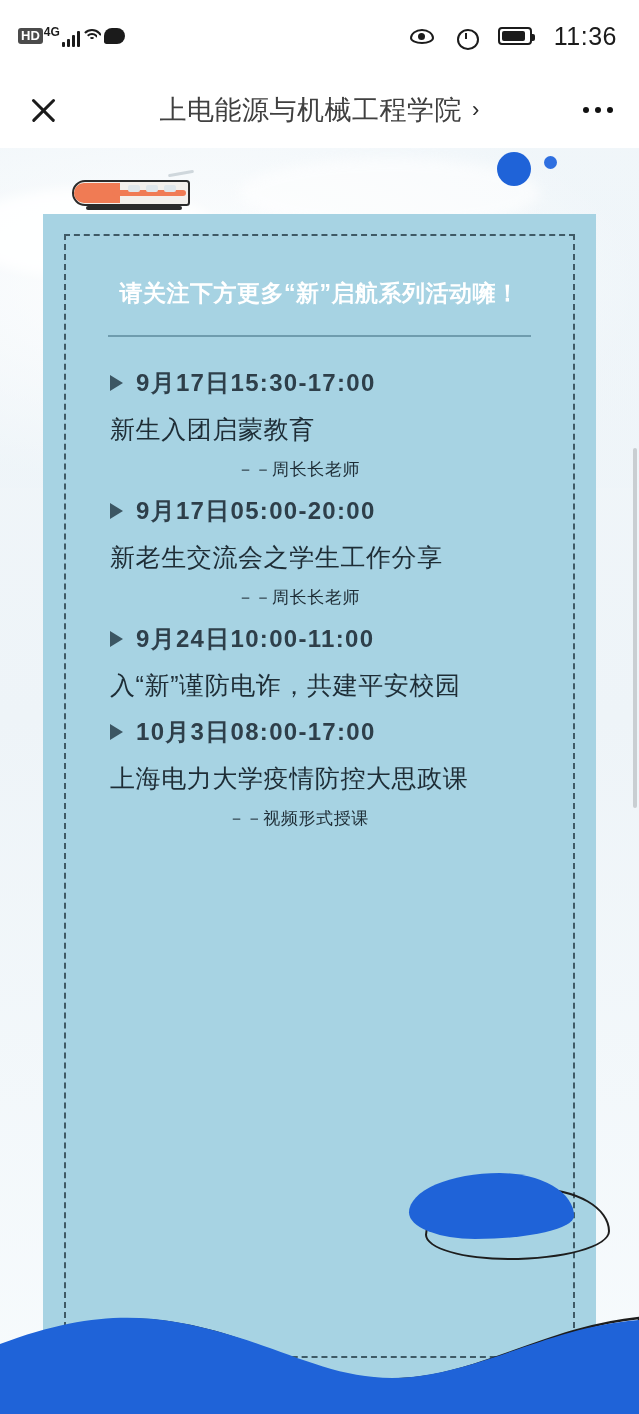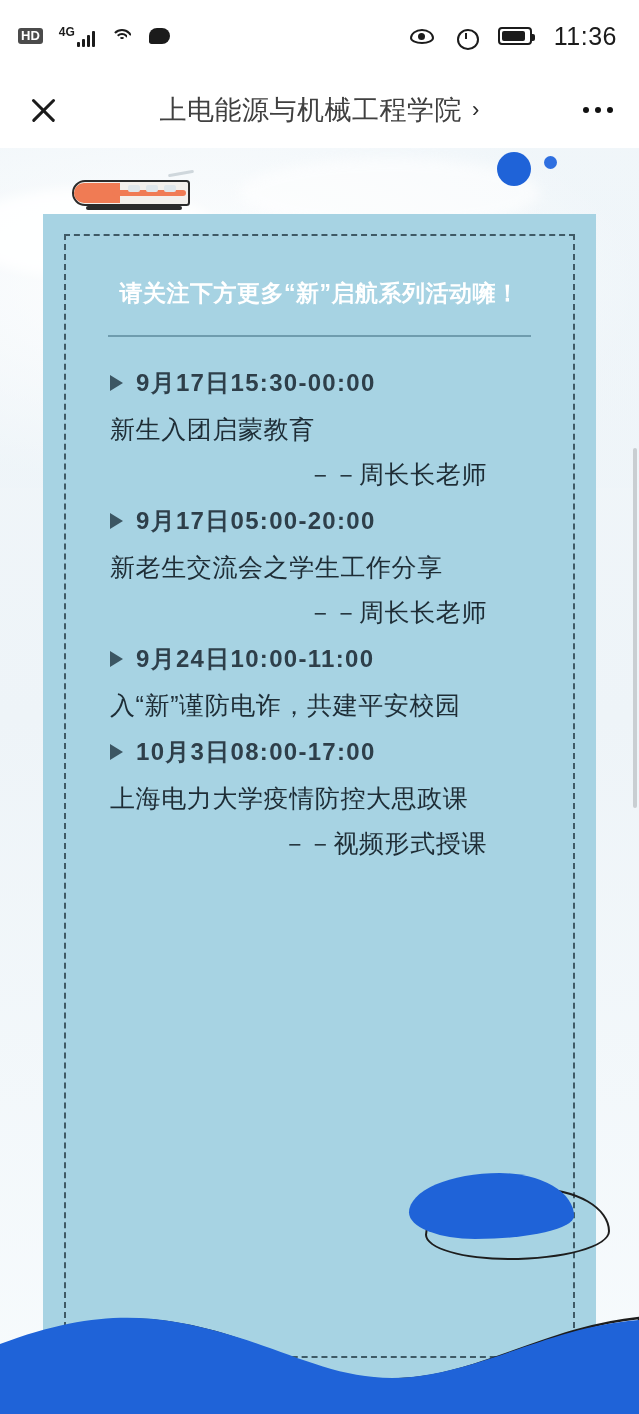--- a/index.html
+++ b/index.html
@@ -9,21 +9,21 @@
     font-family:"Liberation Sans","DejaVu Sans",sans-serif;
     overflow:hidden;
   }
   
   .statusbar {
     height:72px;
     display:flex; align-items:center; justify-content:space-between;
     padding:0 22px 0 18px;
     color:#1b1b1b;
   }
-  .sb-left { display:flex; align-items:center; gap:16px; }
+  .sb-left { display:flex; align-items:center; gap:1px; }
   .sb-right { display:flex; align-items:center; gap:22px; }
   .hd-badge {
     font-size:13px; font-weight:bold; color:#fff; background:#4b4b4b;
     border-radius:3px; padding:1px 3px; letter-spacing:0;
     line-height:1.15;
   }
   .net-wrap { display:flex; align-items:flex-end; gap:2px; }
   .net-label { font-size:12px; font-weight:bold; line-height:1; margin-bottom:9px;}
   .bars { display:flex; align-items:flex-end; gap:2px; height:17px; }
   .bars i { display:block; width:3px; background:#1b1b1b; border-radius:1px; }
@@ -141,21 +141,21 @@
   }
   .tri{
     width:0; height:0; border-left:13px solid #3c5663;
     border-top:8px solid transparent; border-bottom:8px solid transparent;
     flex:0 0 auto;
   }
   .sch-topic{
     margin-top:14px; font-size:25px; color:#1e2d36; letter-spacing:0.6px;
   }
   .sch-speaker{
-    margin-top:12px; font-size:25px; color:#1e2d36; text-align:right;
+    margin-top:12px; font-size:17px; color:#1e2d36; text-align:center;
     padding-right:42px; letter-spacing:0.6px;
   }
 
   
   .blob-outline{
     position:absolute; left:425px; top:1040px; width:185px; height:72px;
     border:2px solid #1d1d1d;
     border-radius:60% 40% 55% 45% / 65% 60% 40% 35%;
   }
   .blob-fill{
@@ -241,21 +241,21 @@
 
   <div class="card">
     <div class="card-inner">
       <div class="card-title">请关注下方更多“新”启航系列活动噰！</div>
       <div class="divider"></div>
       <div class="sched">
 
         <div class="sch-item">
           <div class="sch-time">
             <span class="tri"></span>
-            <span>9月17日15:30-00:00</span>
+            <span>9月17日15:30-17:00</span>
           </div>
           <div class="sch-topic">新生入团启蒙教育</div>
           <div class="sch-speaker">－－周长长老师</div>
         </div>
 
         <div class="sch-item">
           <div class="sch-time">
             <span class="tri"></span>
             <span>9月17日05:00-20:00</span>
           </div>

